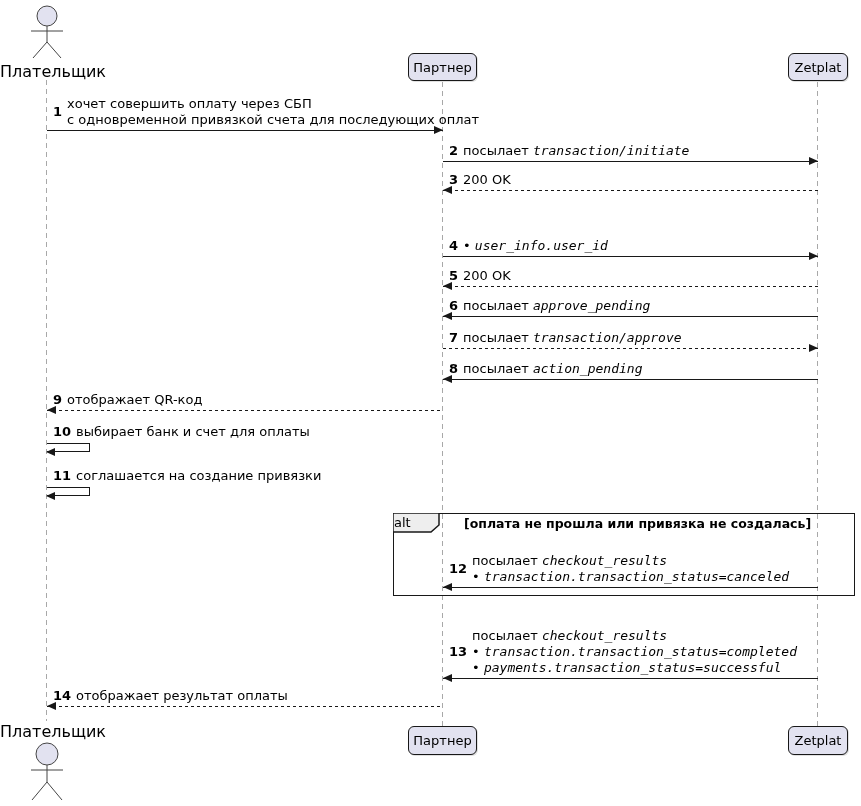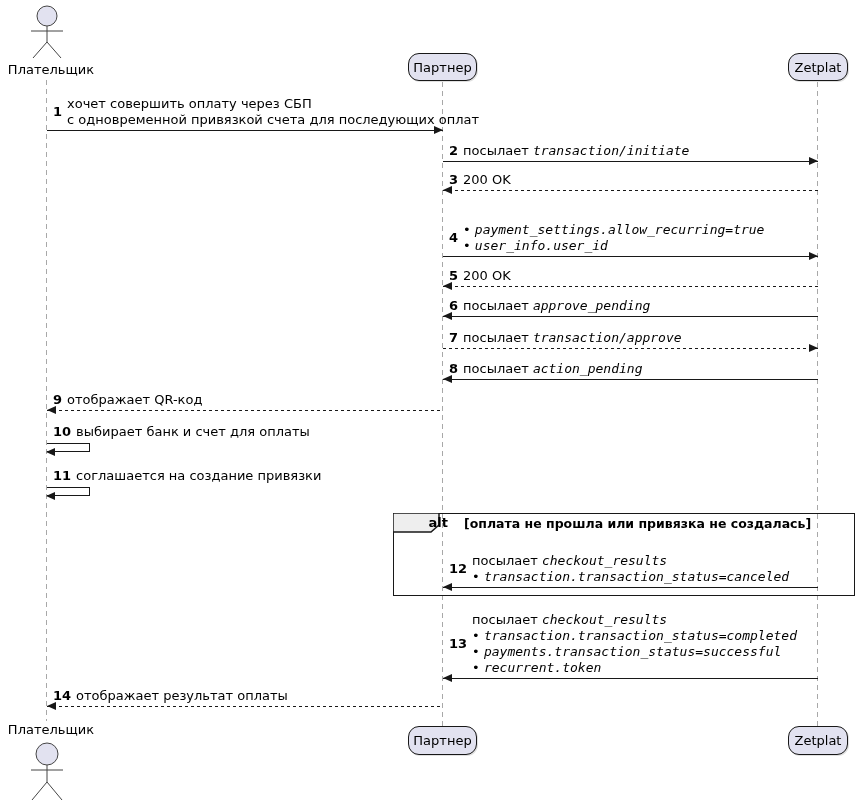--- a/index.html
+++ b/index.html
@@ -9,24 +9,24 @@
     background:#ffffff; overflow:hidden;
     font-family:"DejaVu Sans","Liberation Sans",sans-serif;
     font-size:13px; color:#000;
   }
   .lifeline {
     position:absolute; width:1px;
     background:repeating-linear-gradient(to bottom,#A8A8A8 0 5px,transparent 5px 9px);
   }
   .pbox {
     position:absolute; background:#E2E2F0; border:1px solid #181818;
-    border-radius:11px; display:flex; align-items:center; justify-content:center;
+    border-radius:6px; display:flex; align-items:center; justify-content:center;
     font-size:13px; box-shadow:1px 1px 0 rgba(0,0,0,0.12);
   }
-  .actor-label { position:absolute; width:94px; text-align:right; font-size:13px; }
+  .actor-label { position:absolute; width:94px; text-align:right; font-size:16px; }
   .actor-svg { position:absolute; }
   
   .msg-text {
     position:absolute; display:flex; align-items:center; gap:5px;
     white-space:nowrap; line-height:16px;
   }
   .msg-num { font-weight:bold; }
   .msg-line { height:16px; line-height:16px; }
   .mono { font-family:"DejaVu Sans Mono","Liberation Mono",monospace; font-size:13px;font-style:italic; }
   .arrow { position:absolute; height:1px; }
@@ -36,21 +36,21 @@
   .ah.right { right:0; top:-4px; border-left:9px solid #181818; }
   .ah.left  { left:0;  top:-4px; border-right:9px solid #181818; }
   .self-loop {
     position:absolute; width:43px; height:9px;
     border-top:1px solid #181818; border-right:1px solid #181818; border-bottom:1px solid #181818;
   }
   .self-loop .ah { left:-1px; bottom:-5px; border-right:9px solid #181818; border-top:4px solid transparent; border-bottom:4px solid transparent; }
   
   .alt-frame { position:absolute; border:1.5px solid #181818; background:transparent; }
   .alt-header-shape { position:absolute; left:-1px; top:-1px; }
-  .alt-keyword { position:absolute; left:16px; top:1px; width:38px; text-align:right; font-weight:bold; font-size:13px; }
+  .alt-keyword { position:absolute; left:0; top:1px; width:38px; text-align:left; font-weight:normal; font-size:13px; }
   .alt-guard { position:absolute; left:70px; top:2px; font-weight:bold; font-size:12.5px; white-space:nowrap; }
 </style>
 </head>
 <body>
 
 <div id="stage">
 
   <div class="lifeline" style="left:46px; top:80px; height:641px;"></div>
   <div class="lifeline" style="left:442px; top:82px; height:644px;"></div>
   <div class="lifeline" style="left:817px; top:82px; height:644px;"></div>
@@ -104,21 +104,20 @@
         <div>
           <div class="msg-line"><span>200 OK</span></div>
         </div>
       </div>
       <div class="arrow dashed" style="left: 443px; top: 190px; width: 375px;">
         <span class="ah left"></span>
       </div>
       <div class="msg-text" style="left: 449px; bottom: 552px;">
         <span class="msg-num">4</span>
         <div>
-          <div class="msg-line"><span>• </span><span class="mono">payment_settings.allow_recurring=true</span></div>
           <div class="msg-line"><span>• </span><span class="mono">user_info.user_id</span></div>
         </div>
       </div>
       <div class="arrow solid" style="left: 443px; top: 256px; width: 375px;">
         <span class="ah right"></span>
       </div>
       <div class="msg-text" style="left: 449px; bottom: 522px;">
         <span class="msg-num">5</span>
         <div>
           <div class="msg-line"><span>200 OK</span></div>
@@ -190,21 +189,20 @@
       </div>
       <div class="arrow solid" style="left: 443px; top: 587px; width: 375px;">
         <span class="ah left"></span>
       </div>
       <div class="msg-text" style="left: 449px; bottom: 130px;">
         <span class="msg-num">13</span>
         <div>
           <div class="msg-line"><span>посылает </span><span class="mono">checkout_results</span></div>
           <div class="msg-line"><span>• </span><span class="mono">transaction.transaction_status=completed</span></div>
           <div class="msg-line"><span>• </span><span class="mono">payments.transaction_status=successful</span></div>
-          <div class="msg-line"><span>• </span><span class="mono">recurrent.token</span></div>
         </div>
       </div>
       <div class="arrow solid" style="left: 443px; top: 678px; width: 375px;">
         <span class="ah left"></span>
       </div>
       <div class="msg-text" style="left: 53px; bottom: 102px;">
         <span class="msg-num">14</span>
         <div>
           <div class="msg-line"><span>отображает результат оплаты</span></div>
         </div>

